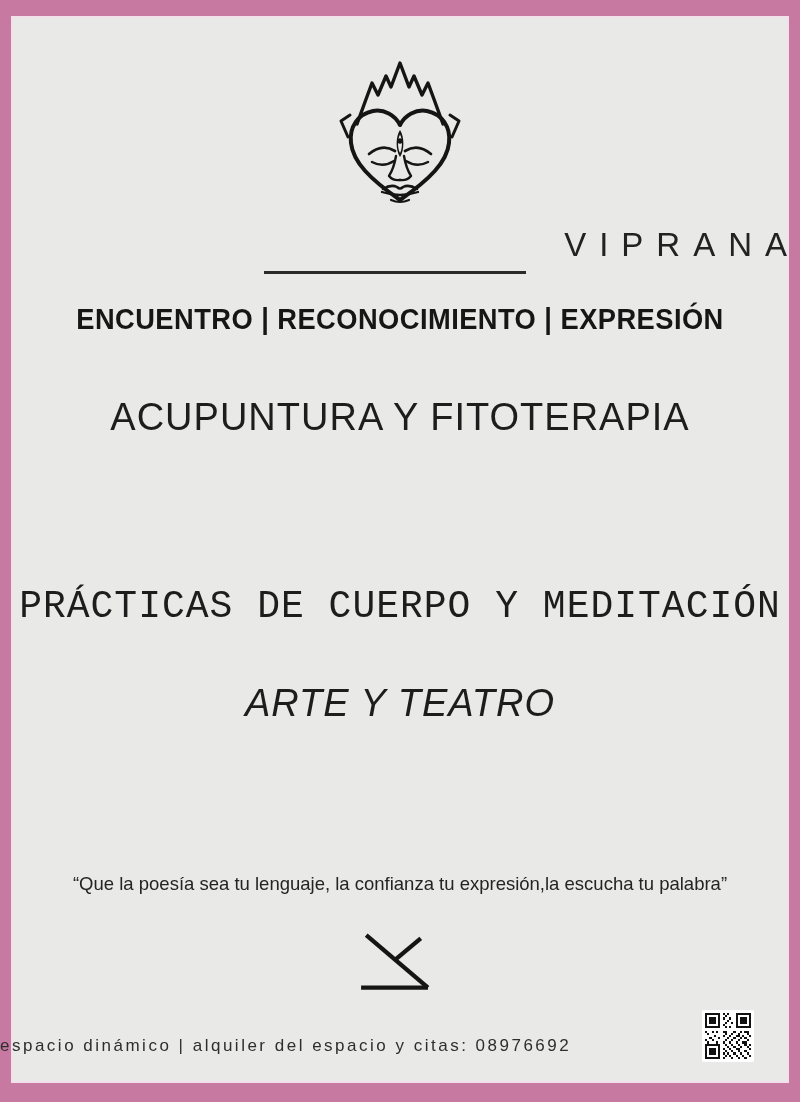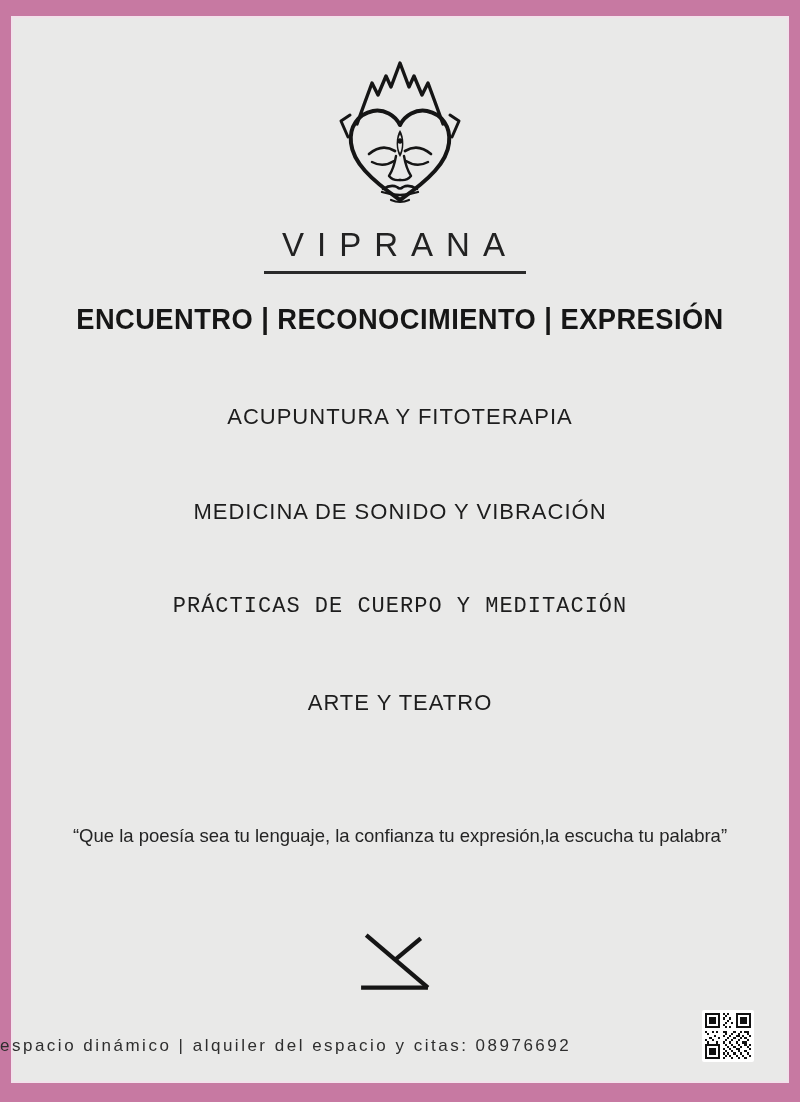--- a/index.html
+++ b/index.html
@@ -19,21 +19,21 @@
     box-sizing:border-box;
   }
   .logo{
     position:absolute;
     left:320px; top:58px;
     width:160px; height:160px;
   }
   .brand{
     position:absolute;
     top:226px; left:0; width:100%;
-    text-align:center;
+    text-align:right;
     font-size:33px;
     font-weight:400;
     letter-spacing:13px;
     color:#222222;
   }
   .brand-underline{
     position:absolute;
     top:271px; left:50%;
     width:262px; height:2.5px;
     margin-left:-136px;
@@ -48,31 +48,31 @@
     letter-spacing:0.5px;
     color:#161616;
     transform:scaleX(0.94);
     transform-origin:center;
     white-space:nowrap;
   }
   .service{
     position:absolute;
     left:0; width:100%;
     text-align:center;
-    font-size:22px;
+    font-size:38px;
     font-weight:400;
     letter-spacing:1px;
     color:#1d1d1d;
     line-height:40px;
     white-space:nowrap;
   }
-  .s0{top:397px;} .s1{top:492px;} .s2{top:587px;font-family:Liberation Mono, monospace;} .s3{top:683px;} .s4{top:779px;}
+  .s0{top:397px;} .s1{top:492px;} .s2{top:587px;font-family:Liberation Mono, monospace;} .s3{top:683px;font-style:italic;} .s4{top:779px;}
   .quote{
     position:absolute;
-    top:825px; left:0; width:100%;
+    top:873px; left:0; width:100%;
     text-align:center;
     font-size:18.5px;
     color:#242424;
     white-space:nowrap;
   }
   .ksymbol{
     position:absolute;
     left:358px; top:932px;
     width:72px; height:62px;
   }
@@ -128,21 +128,20 @@
     <path stroke-width="2.3" d="M 62,134 Q 80,140 98,134"></path>
     <path stroke-width="2.2" d="M 71,142 Q 80,146 89,142"></path>
   </svg>
 
   <div class="brand">VIPRANA</div>
   <div class="brand-underline"></div>
 
   <div class="tagline">ENCUENTRO | RECONOCIMIENTO | EXPRESIÓN</div>
 
   <div class="service s0">ACUPUNTURA Y FITOTERAPIA</div>
-  <div class="service s1">MEDICINA DE SONIDO Y VIBRACIÓN</div>
   <div class="service s2">PRÁCTICAS DE CUERPO Y MEDITACIÓN</div>
   <div class="service s3">ARTE Y TEATRO</div>
 
   <div class="quote">“Que la poesía sea tu lenguaje, la confianza tu expresión,la escucha tu palabra”</div>
 
   <svg class="ksymbol" viewBox="0 0 70 60" fill="none" stroke="#151515">
     <path stroke-width="4.2" d="M 3,54 L 68,54"></path>
     <path stroke-width="4.2" d="M 8,3 L 68,54"></path>
     <path stroke-width="4.2" d="M 61,6 L 36,27"></path>
   </svg>

